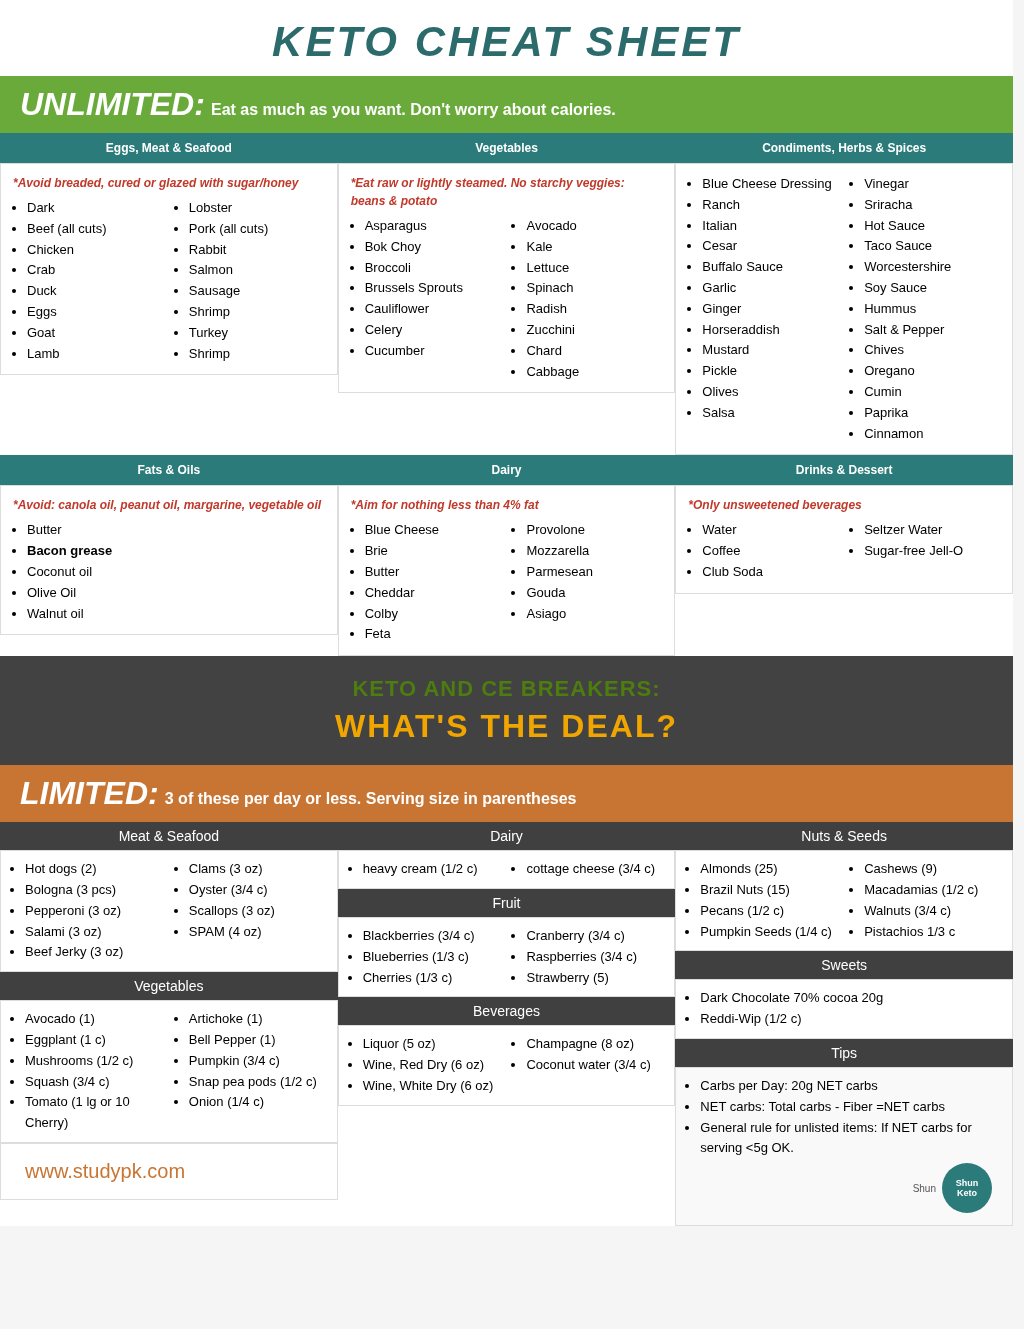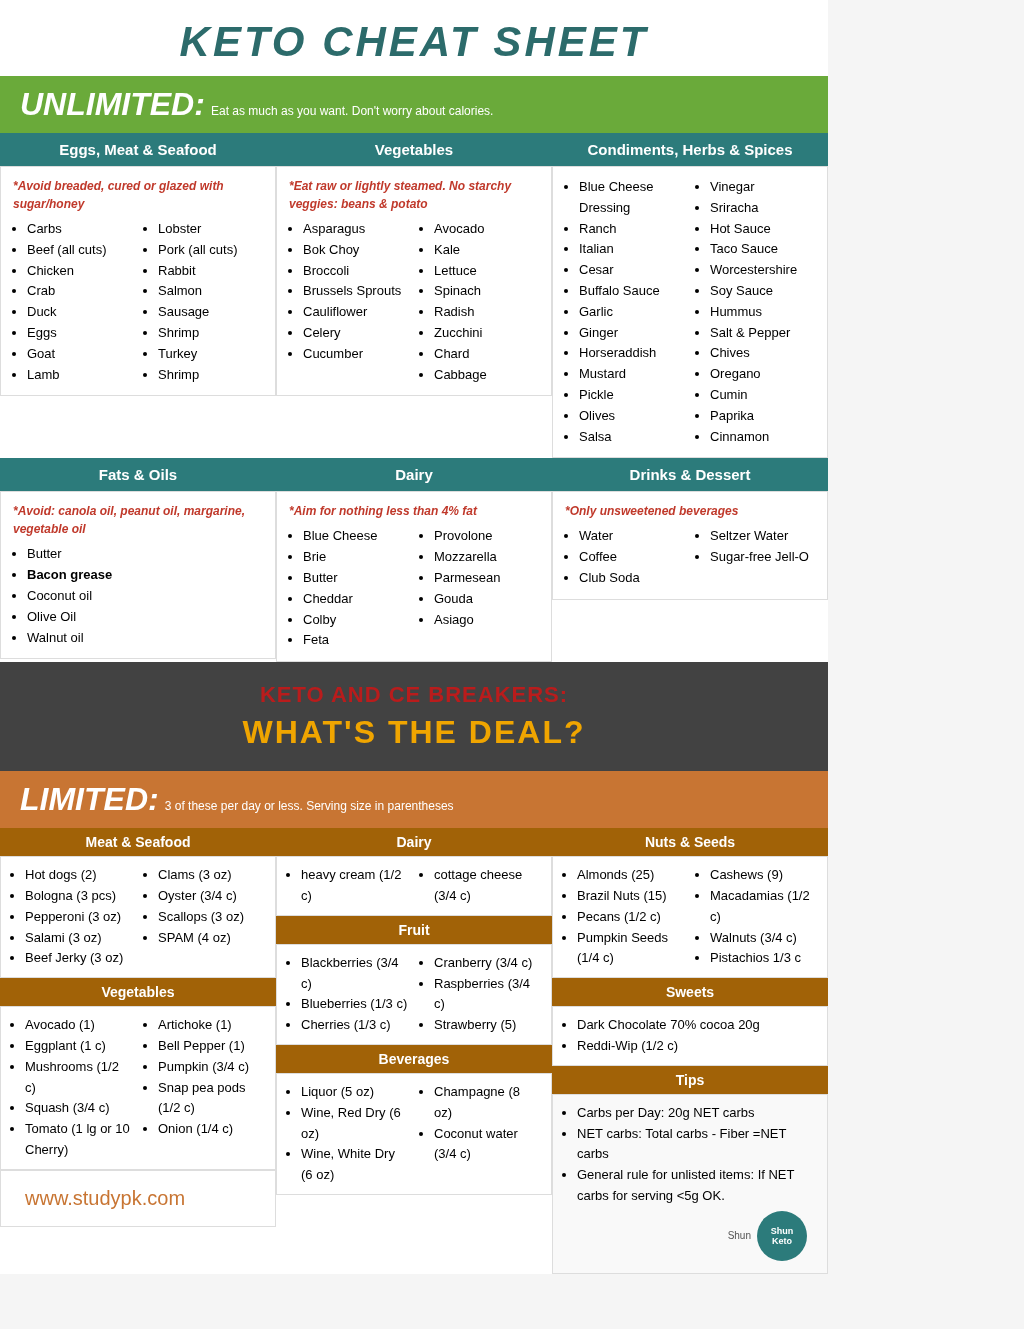--- a/index.html
+++ b/index.html
@@ -5,21 +5,21 @@
     * { box-sizing: border-box; margin: 0; padding: 0; }
     body {
       font-family: Arial, sans-serif;
       background: #f5f5f5;
       width: 1024px;
       min-height: 1329px;
       overflow-x: hidden;
     }
 
     .page {
-      width: 828px;
+      width: 1013px;
       background: white;
     }
 
     
     .main-title {
       text-align: center;
       font-size: 42px;
       font-weight: 900;
       color: #2c6b6b;
       letter-spacing: 3px;
@@ -36,22 +36,22 @@
       font-size: 22px;
       font-weight: bold;
     }
     .section-banner .banner-title {
       font-size: 32px;
       font-weight: 900;
       text-transform: uppercase;
       font-style: italic;
     }
     .section-banner .banner-sub {
-      font-size: 12px;
-      font-weight: normal;
+      font-size: 16px;
+      font-weight: bold;
     }
 
     .limited-banner {
       background: #c87533;
     }
 
     
     .unlimited-grid {
       display: grid;
       grid-template-columns: 1fr 1fr 1fr;
@@ -64,21 +64,21 @@
       background: white;
       font-size: 13px;
       line-height: 1.5;
     }
 
     .cell-header {
       background: #2c7b7b;
       color: white;
       text-align: center;
       font-weight: bold;
-      font-size: 15px;
+      font-size: 12px;
       padding: 8px;
     }
 
     .cell-note {
       color: #c0392b;
       font-style: italic;
       font-size: 12px;
       font-weight: bold;
       margin-bottom: 6px;
     }
@@ -101,21 +101,21 @@
     .overlay-section {
       background: rgba(40, 40, 40, 0.88);
       color: white;
       position: relative;
       padding: 20px 30px;
       text-align: center;
     }
     .overlay-section .overlay-title {
       font-size: 22px;
       font-weight: bold;
-      color: #b91c1c;
+      color: #4d7c0f;
       text-transform: uppercase;
       letter-spacing: 1px;
     }
     .overlay-section .overlay-subtitle {
       font-size: 32px;
       font-weight: 900;
       color: #f0a500;
       text-transform: uppercase;
       letter-spacing: 2px;
       margin-top: 6px;
@@ -143,24 +143,24 @@
       flex-direction: column;
     }
 
     .sub-cell {
       border: 1px solid #ddd;
       padding: 8px 10px;
       font-size: 12.5px;
     }
 
     .sub-header {
-      background: #a16207;
+      background: #404040;
       color: white;
       text-align: center;
-      font-weight: bold;
+      font-weight: normal;
       font-size: 14px;
       padding: 6px;
     }
 
     .tips-cell {
       background: #f9f9f9;
     }
 
     .website {
       font-size: 20px;
@@ -206,21 +206,21 @@
   </div>
 
   <div class="unlimited-grid">
 
     <div>
       <div class="cell-header">Eggs, Meat &amp; Seafood</div>
       <div class="grid-cell">
         <div class="cell-note">*Avoid breaded, cured or glazed with sugar/honey</div>
         <div class="two-col-list">
           <ul>
-            <li>Carbs</li>
+            <li>Dark</li>
             <li>Beef (all cuts)</li>
             <li>Chicken</li>
             <li>Crab</li>
             <li>Duck</li>
             <li>Eggs</li>
             <li>Goat</li>
             <li>Lamb</li>
           </ul>
           <ul>
             <li>Lobster</li>

